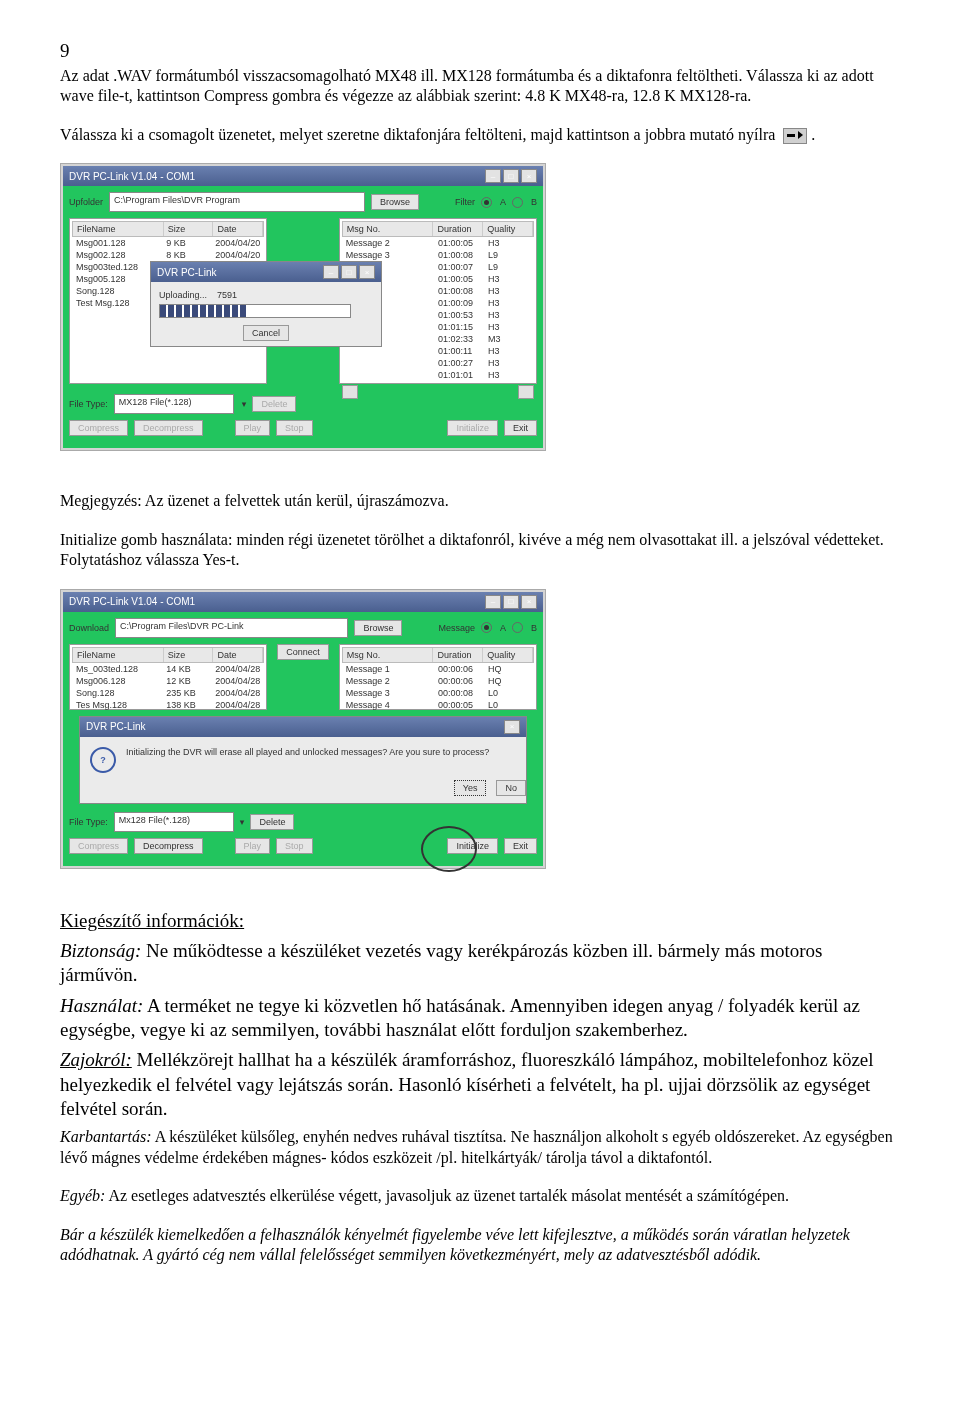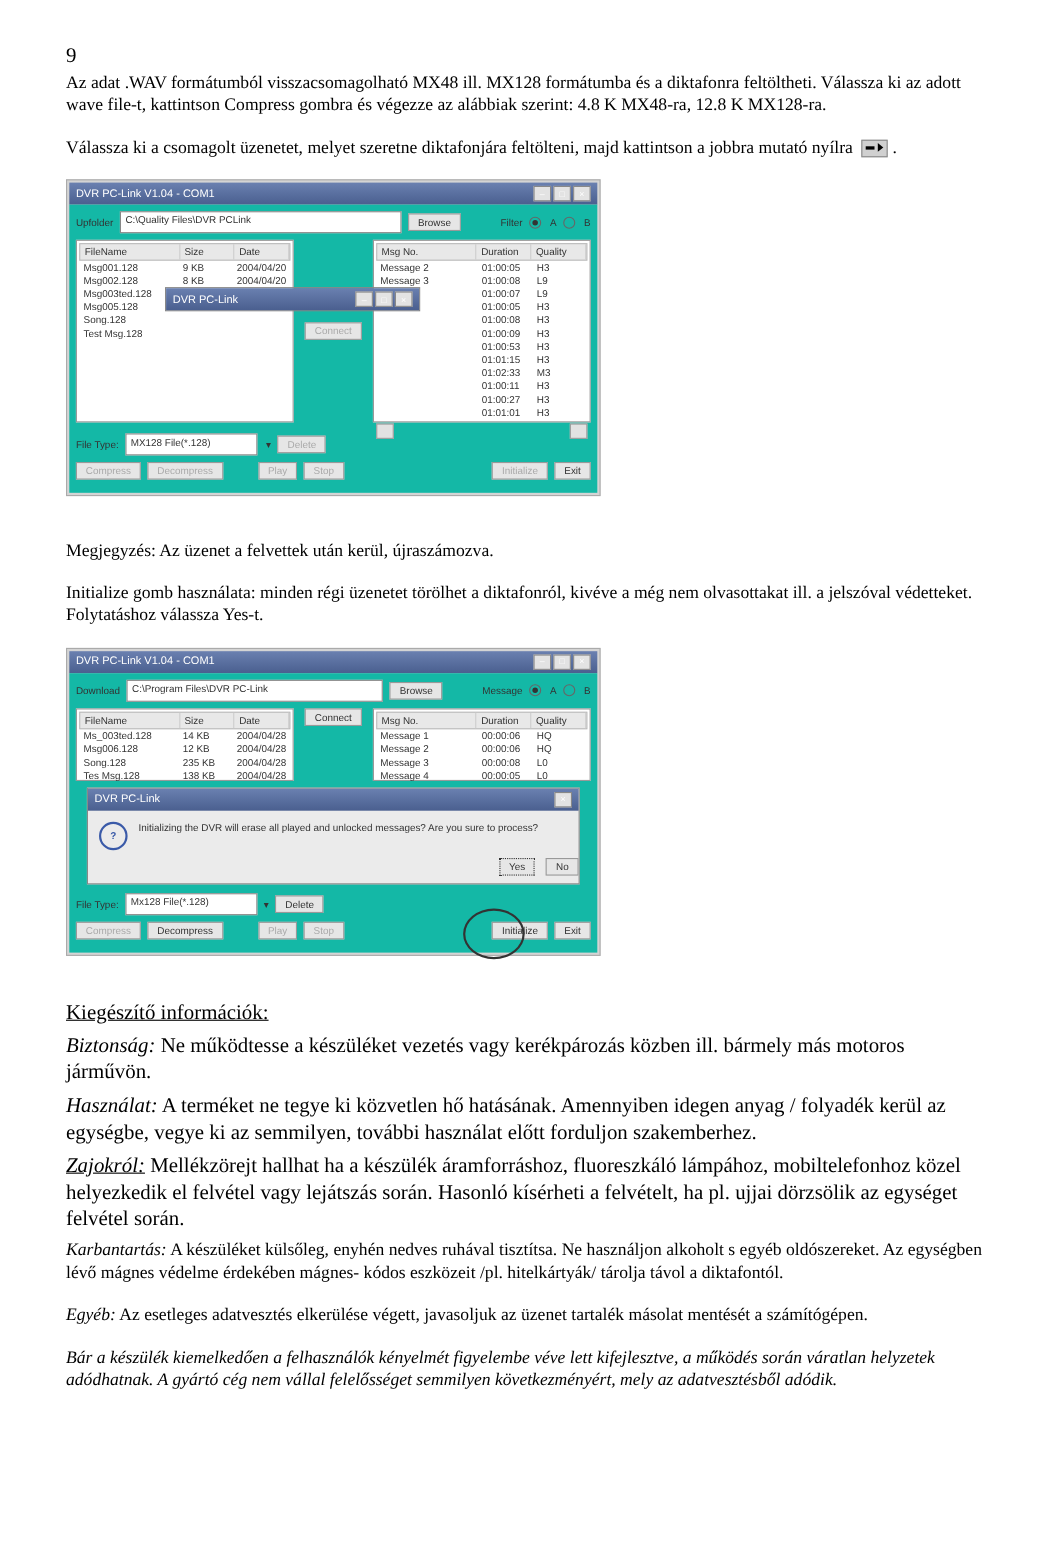--- a/index.html
+++ b/index.html
@@ -6,21 +6,21 @@
   .pnum{font-size:19px;margin-bottom:4px}
   .para{font-size:16px;line-height:1.28;margin-bottom:18px}
   .para2{font-size:19px;line-height:1.28;margin-bottom:6px}
   .inline-icon{display:inline-block;width:22px;height:14px;background:#d0d0d0;border:1px solid #888;vertical-align:middle;position:relative;margin:0 4px}
   .inline-icon::after{content:"";position:absolute;right:3px;top:2px;border-left:5px solid #000;border-top:4px solid transparent;border-bottom:4px solid transparent}
   .inline-icon::before{content:"";position:absolute;left:3px;top:5px;width:8px;height:3px;background:#000}
   .ui-shot{background:#d4d4d4;border:1px solid #aaa;padding:2px;margin:8px 0 40px 0;font-family:Tahoma,Arial,sans-serif;font-size:9px;color:#333}
   .ui-title{background:linear-gradient(#6a80b0,#4a5f8f);color:#fff;padding:3px 6px;display:flex;justify-content:space-between;align-items:center;font-size:10px}
   .wbtns{display:flex;gap:2px}
   .wb{width:14px;height:12px;background:#e3e3e3;border:1px solid #888;font-size:8px;display:flex;align-items:center;justify-content:center}
-  .ui-body{background:#14b8a6;padding:6px}
+  .ui-body{background:#22c55e;padding:6px}
   .row{display:flex;gap:6px;align-items:center;margin-bottom:6px}
   .inp{background:#fff;border:1px solid #888;padding:2px 4px;font-size:9px;flex:1;height:14px}
   .btn{background:#e6e6e6;border:1px solid #999;padding:2px 8px;font-size:9px;cursor:default}
   .cols{display:flex;gap:10px}
   .panel{background:#fff;border:1px solid #999;padding:2px;font-size:9px}
   .phead{display:flex;background:#e8e8e8;border:1px solid #bbb;font-weight:normal}
   .phead>div{padding:2px 4px;border-right:1px solid #ccc}
   .prow{display:flex}
   .prow>div{padding:1px 4px;white-space:nowrap}
   .modal{position:relative;background:#ebebeb;border:1px solid #888;margin-top:-4px}
@@ -51,21 +51,21 @@
     <span>DVR PC-Link V1.04 - COM1</span>
     <div class="wbtns">
       <div class="wb">–</div>
       <div class="wb">□</div>
       <div class="wb">×</div>
     </div>
   </div>
   <div class="ui-body">
     <div class="row">
       <span>Upfolder</span>
-      <div class="inp">C:\Quality Files\DVR PCLink</div>
+      <div class="inp">C:\Program Files\DVR Program</div>
       <div class="btn">Browse</div>
       <span style="margin-left:30px">Filter</span>
       <span class="radio on"></span>
         <span>A</span>
       <span class="radio"></span>
         <span>B</span>
     </div>
     <div class="cols">
       <div style="flex:1">
         <div class="panel" style="height:160px;position:relative">
@@ -98,20 +98,27 @@
             </div>
 
           <div class="modal" style="position:absolute;left:80px;top:46px;width:230px">
             <div class="ui-title">
                 <span>DVR PC-Link</span>
               <div class="wbtns">
                   <div class="wb">–</div>
                   <div class="wb">□</div>
                   <div class="wb">×</div>
                 </div>
+            </div>
+            <div style="padding:8px">
+              <div style="margin-bottom:4px"><span>Uploading...</span> &nbsp;&nbsp; <span>7591</span></div>
+              <div class="prog">
+                  <div class="prog-fill"></div>
+                </div>
+              <div style="text-align:center;margin-top:10px"><span class="btn">Cancel</span></div>
             </div>
           </div>
         </div>
       </div>
       <div style="display:flex;flex-direction:column;justify-content:center;gap:4px">
         <div class="btn" style="color:#aaa">Connect</div>
       </div>
       <div style="flex:1">
         <div class="panel" style="height:160px">
           <div class="phead">

